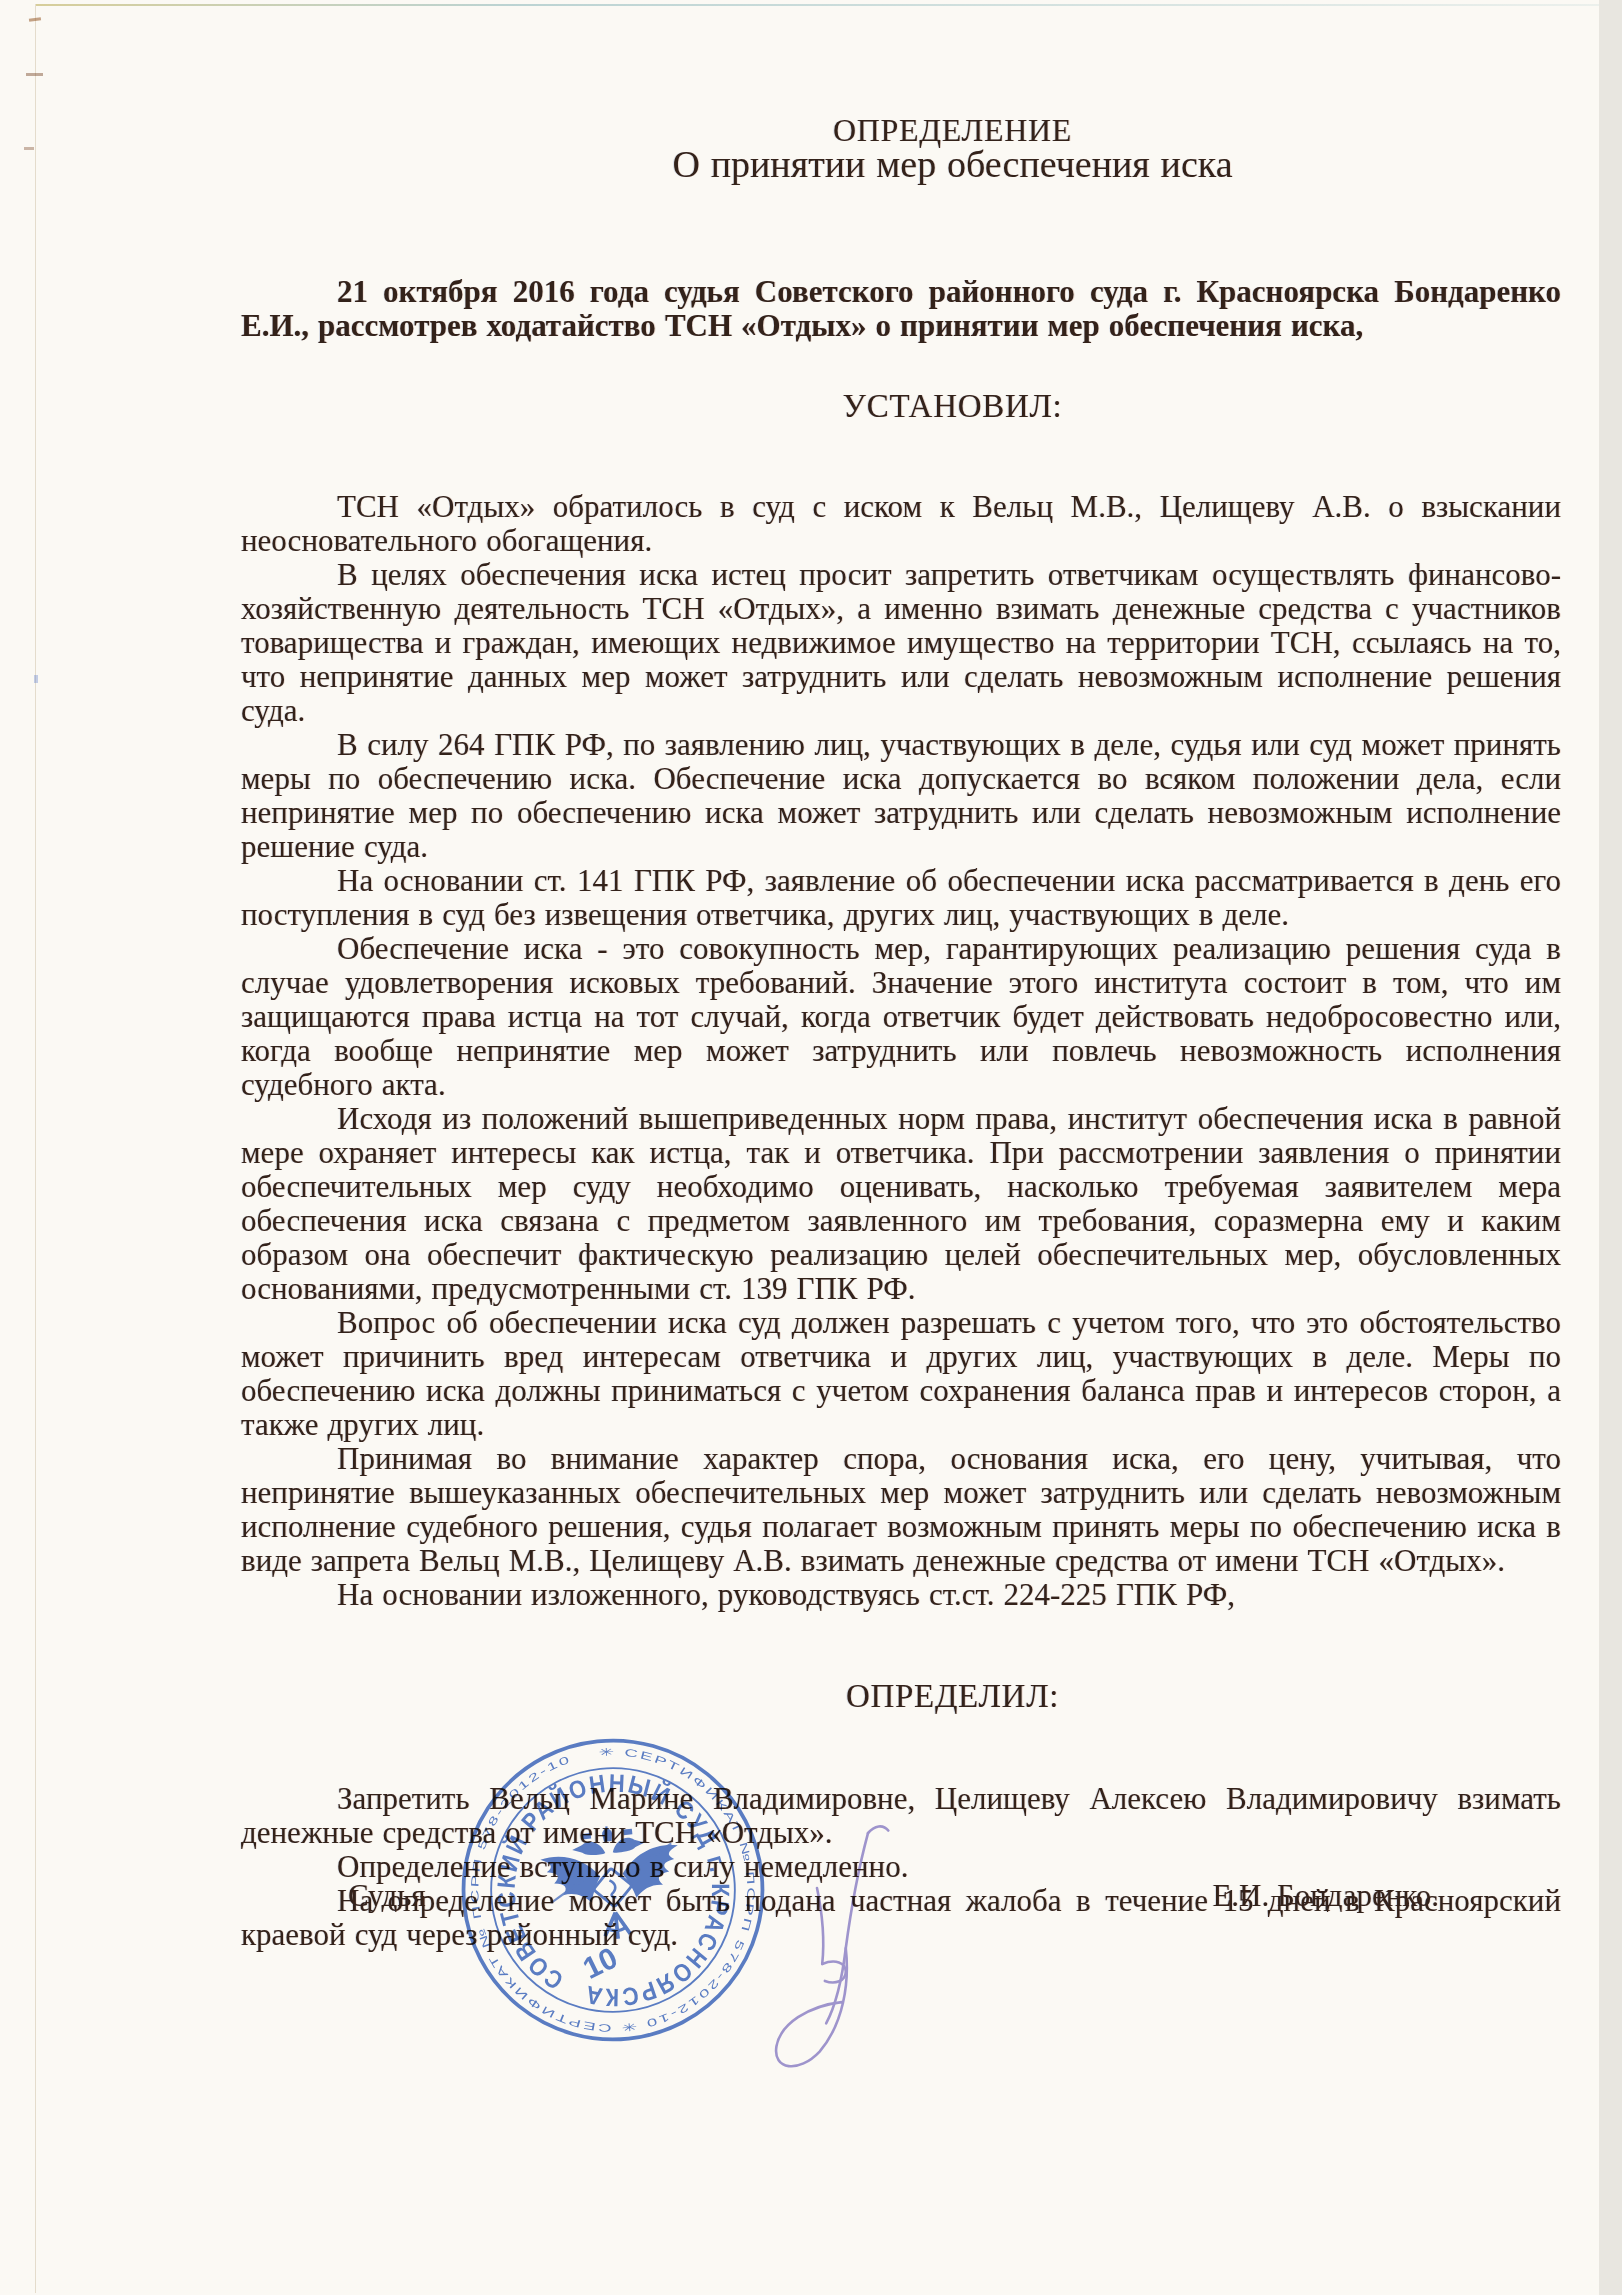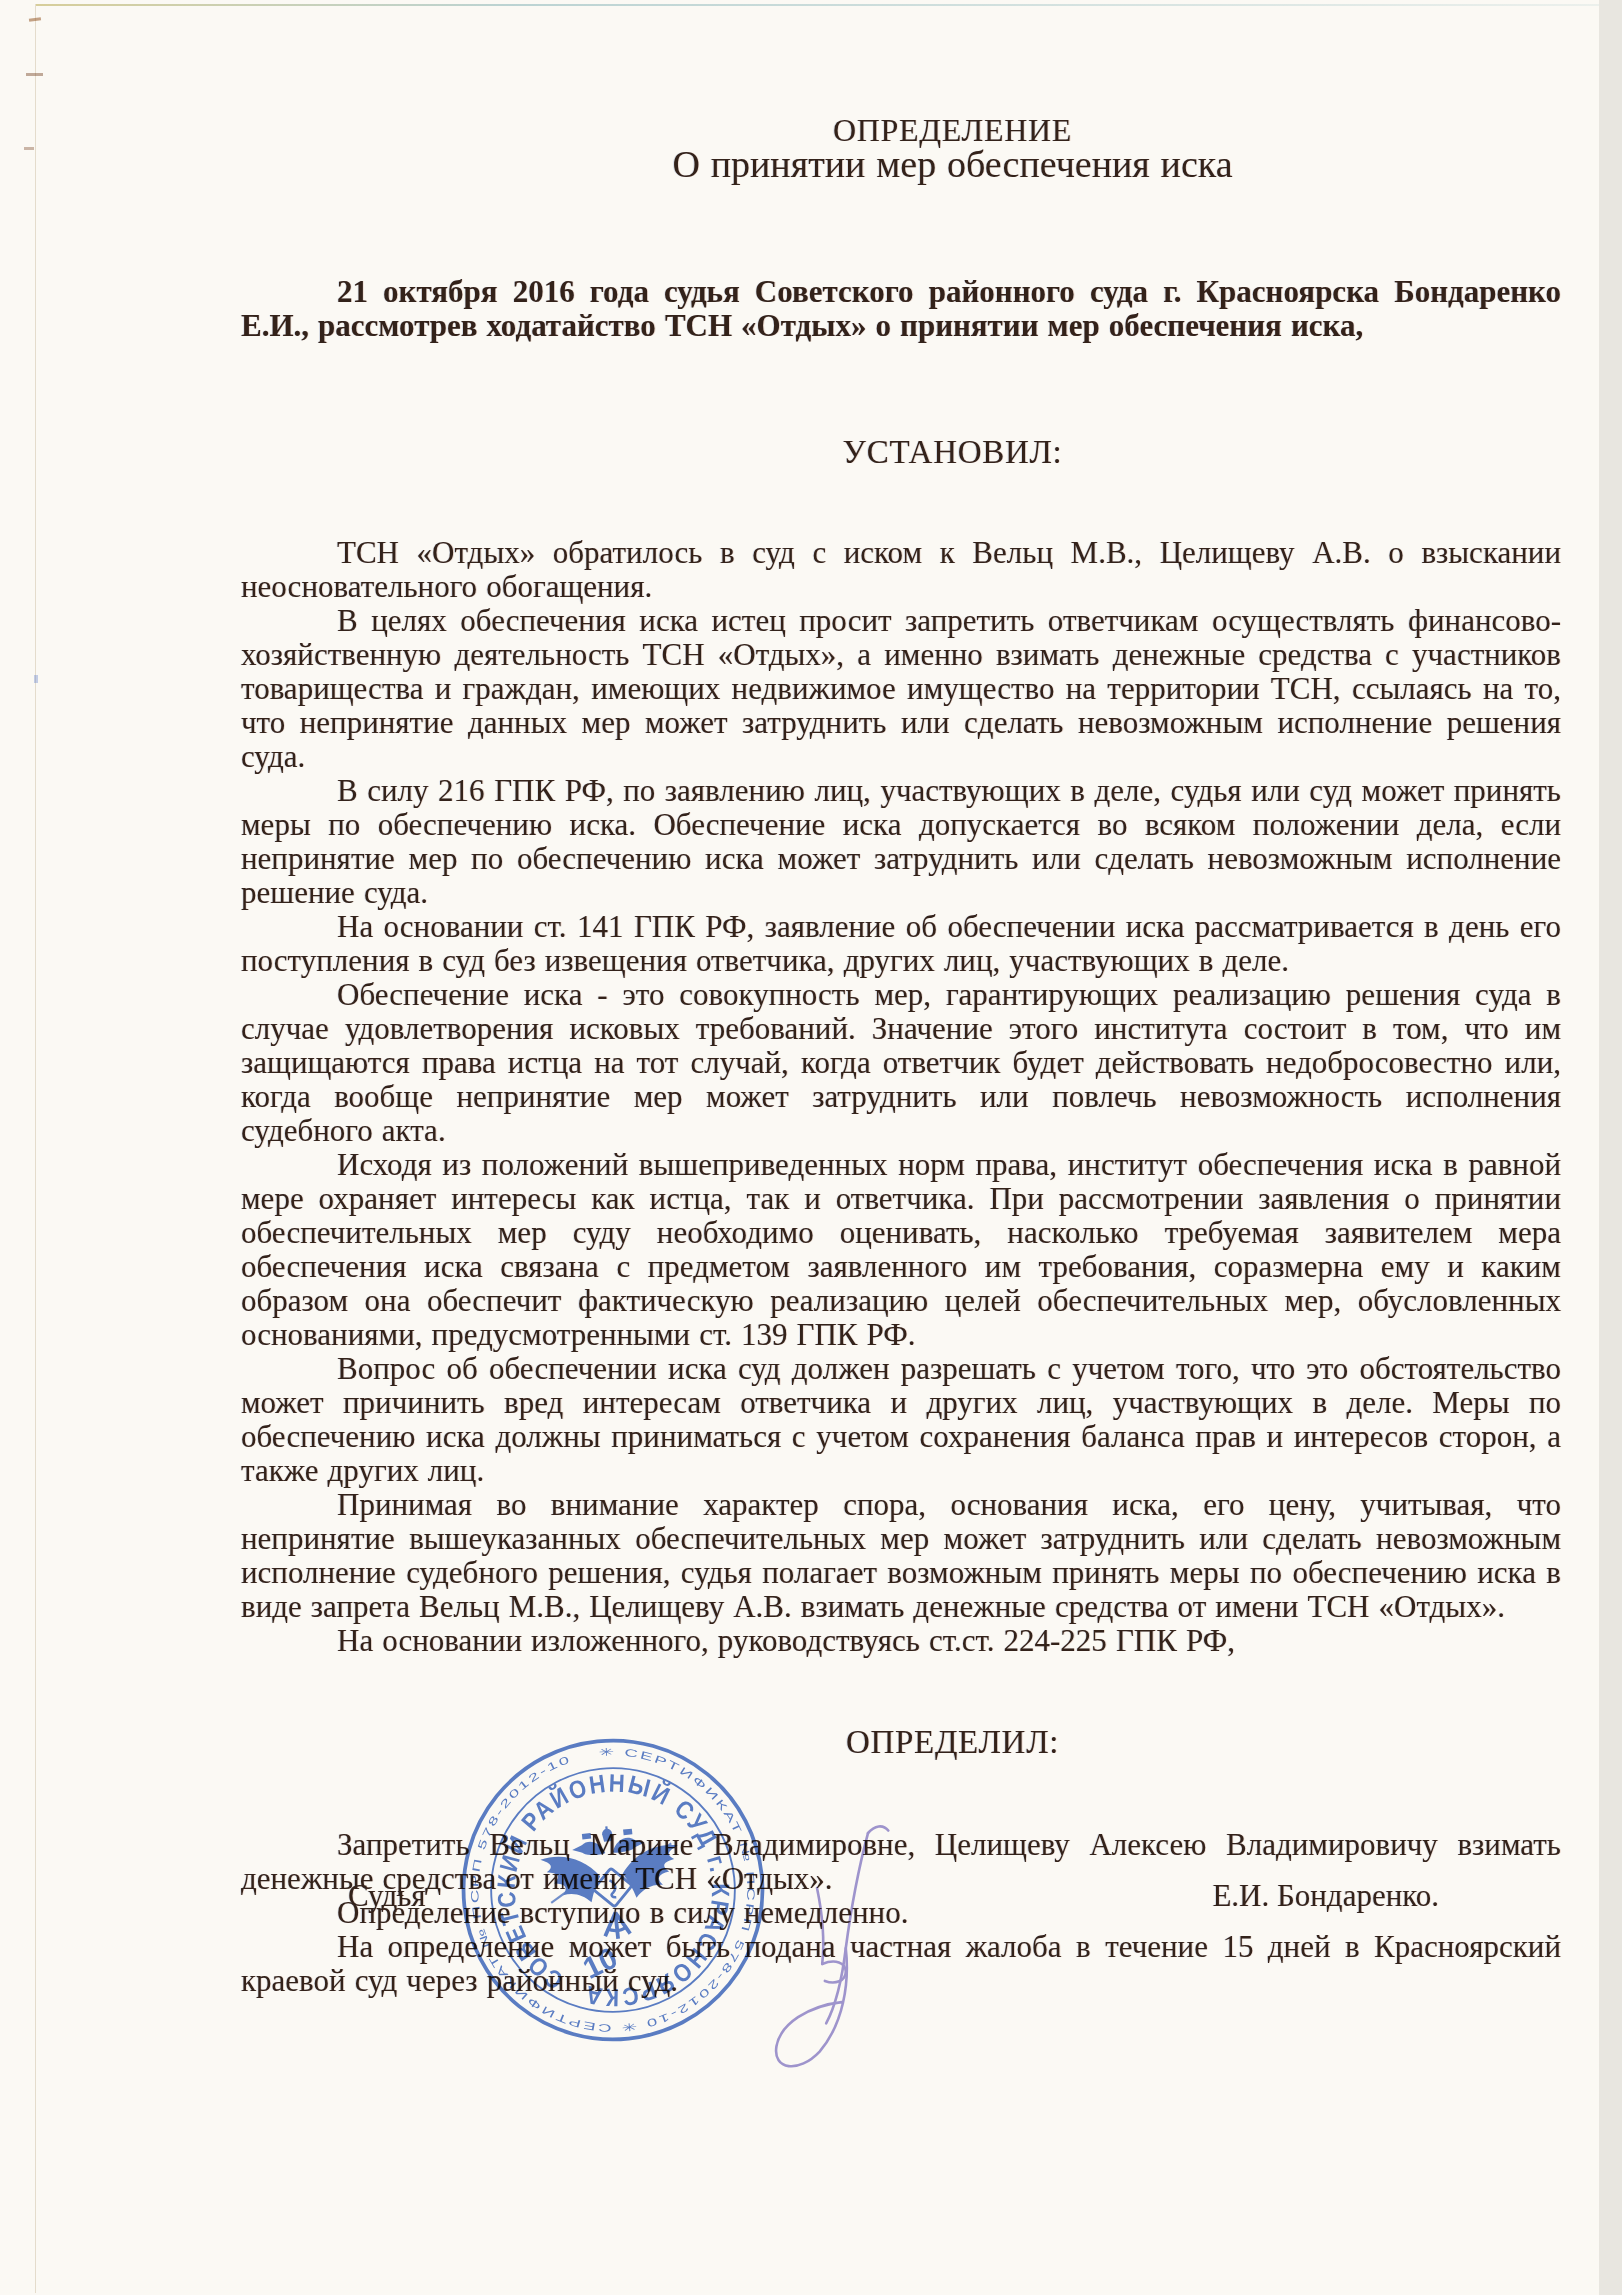--- a/index.html
+++ b/index.html
@@ -26,21 +26,21 @@
     position:absolute;left:241px;top:0;width:1320px;
     font-size:31px;line-height:34px;
     text-shadow:0.8px 0 0 rgba(150,50,10,.16), -0.8px 0 0 rgba(30,80,160,.16);
     word-spacing:1.3px;
   }
   .centered{text-align:center;padding-left:103px;}
   .title{margin-top:113px;font-size:32px;letter-spacing:0.7px;}
   .subtitle{font-size:38px;}
   .para{margin:0;text-align:justify;text-indent:96px;hyphens:none;}
   .intro{margin-top:94px;font-weight:bold;}
-  .sect-heading{font-size:33px;letter-spacing:0.7px;margin-top:92px;margin-bottom:67px;}
+  .sect-heading{font-size:33px;letter-spacing:0.7px;margin-top:46px;margin-bottom:67px;}
   .sect-heading2{font-size:33px;letter-spacing:0.7px;margin-top:67px;margin-bottom:69px;}
 
   .sign-row{
     position:absolute;left:241px;top:1879px;width:1320px;height:39px;
     font-size:31px;line-height:34px;
     text-shadow:0.8px 0 0 rgba(150,50,10,.16), -0.8px 0 0 rgba(30,80,160,.16);
   }
   .judge-label{position:absolute;left:107px;top:0;}
   .judge-name{position:absolute;right:122px;top:0;}
 
@@ -69,21 +69,21 @@
   <div class="doc">
     <div class="centered title">ОПРЕДЕЛЕНИЕ</div>
     <div class="centered subtitle">О принятии мер обеспечения иска</div>
 
     <p class="para intro">21 октября 2016 года судья Советского районного суда г. Красноярска Бондаренко Е.И., рассмотрев ходатайство ТСН «Отдых» о принятии мер обеспечения иска,</p>
 
     <div class="centered sect-heading">УСТАНОВИЛ:</div>
 
     <p class="para">ТСН «Отдых» обратилось в суд с иском к Вельц М.В., Целищеву А.В. о взыскании неосновательного обогащения.</p>
     <p class="para">В целях обеспечения иска истец просит запретить ответчикам осуществлять финансово-хозяйственную деятельность ТСН «Отдых», а именно взимать денежные средства с участников товарищества и граждан, имеющих недвижимое имущество на территории ТСН, ссылаясь на то, что непринятие данных мер может затруднить или сделать невозможным исполнение решения суда.</p>
-    <p class="para">В силу 216 ГПК РФ, по заявлению лиц, участвующих в деле, судья или суд может принять меры по обеспечению иска. Обеспечение иска допускается во всяком положении дела, если непринятие мер по обеспечению иска может затруднить или сделать невозможным исполнение решение суда.</p>
+    <p class="para">В силу 264 ГПК РФ, по заявлению лиц, участвующих в деле, судья или суд может принять меры по обеспечению иска. Обеспечение иска допускается во всяком положении дела, если непринятие мер по обеспечению иска может затруднить или сделать невозможным исполнение решение суда.</p>
     <p class="para">На основании ст. 141 ГПК РФ, заявление об обеспечении иска рассматривается в день его поступления в суд без извещения ответчика, других лиц, участвующих в деле.</p>
     <p class="para">Обеспечение иска - это совокупность мер, гарантирующих реализацию решения суда в случае удовлетворения исковых требований. Значение этого института состоит в том, что им защищаются права истца на тот случай, когда ответчик будет действовать недобросовестно или, когда вообще непринятие мер может затруднить или повлечь невозможность исполнения судебного акта.</p>
     <p class="para">Исходя из положений вышеприведенных норм права, институт обеспечения иска в равной мере охраняет интересы как истца, так и ответчика. При рассмотрении заявления о принятии обеспечительных мер суду необходимо оценивать, насколько требуемая заявителем мера обеспечения иска связана с предметом заявленного им требования, соразмерна ему и каким образом она обеспечит фактическую реализацию целей обеспечительных мер, обусловленных основаниями, предусмотренными ст. 139 ГПК РФ.</p>
     <p class="para">Вопрос об обеспечении иска суд должен разрешать с учетом того, что это обстоятельство может причинить вред интересам ответчика и других лиц, участвующих в деле. Меры по обеспечению иска должны приниматься с учетом сохранения баланса прав и интересов сторон, а также других лиц.</p>
     <p class="para">Принимая во внимание характер спора, основания иска, его цену, учитывая, что непринятие вышеуказанных обеспечительных мер может затруднить или сделать невозможным исполнение судебного решения, судья полагает возможным принять меры по обеспечению иска в виде запрета Вельц М.В., Целищеву А.В. взимать денежные средства от имени ТСН «Отдых».</p>
     <p class="para">На основании изложенного, руководствуясь ст.ст. 224-225 ГПК РФ,</p>
 
     <div class="centered sect-heading2">ОПРЕДЕЛИЛ:</div>
 
     <p class="para">Запретить Вельц Марине Владимировне, Целищеву Алексею Владимировичу взимать денежные средства от имени ТСН «Отдых».</p>

